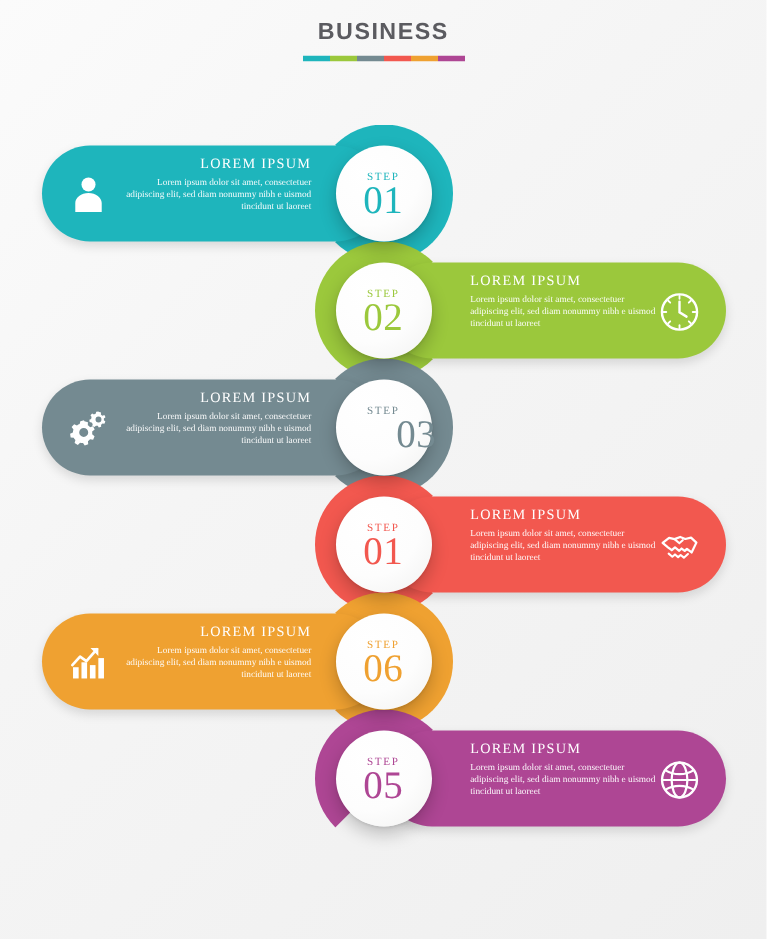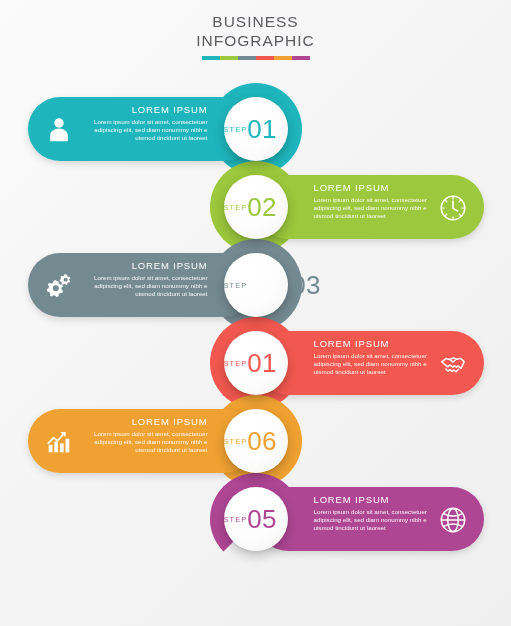--- a/index.html
+++ b/index.html
@@ -5,29 +5,29 @@
   html,body{margin:0;padding:0;}
   body{
     width:511px;height:626px;
     background:linear-gradient(135deg,#fbfbfb 0%,#f5f5f5 40%,#efefef 100%);
     font-family:"Liberation Sans", sans-serif;
     overflow:hidden;position:relative;
   }
   
   .header{position:absolute;left:0;top:12px;width:511px;text-align:center;}
   .header .line{
-    font-size:15.5px;letter-spacing:1.0px;color:#5b5b60;font-weight:400;line-height:19px;text-align:center;
+    font-size:15.5px;letter-spacing:1.0px;color:#5b5b60;font-weight:700;line-height:19px;text-align:center;
   }
   .rule{
     margin:6px auto 0;width:108px;height:4px;display:flex;overflow:hidden;
   }
   .rule i{flex:1;height:100%;display:block;}
 
   
-  .stage{position:absolute;left:0;top:0;width:511px;height:520px;}
+  .stage{position:absolute;left:0;top:0;width:511px;height:520px;font-family:Liberation Serif, serif;}
 
   .row{position:absolute;height:64px;}
 
   
   .bar{
     position:absolute;top:0;height:64px;border-radius:32px;
     box-shadow:0 3px 7px rgba(0,0,0,0.13);
   }
   
   .hook{
@@ -48,32 +48,31 @@
 
   
   .bicon{position:absolute;top:18px;width:30px;height:30px;color:#fff;}
   .bicon svg{width:100%;height:100%;display:block;fill:#ffffff;}
 
   
   .step{
     position:absolute;width:64px;height:64px;border-radius:50%;
     background:radial-gradient(circle at 34% 30%,#ffffff 0%,#fdfdfd 55%,#f1f1f0 100%);
     box-shadow:0 5px 11px rgba(0,0,0,0.22), 0 1px 2px rgba(0,0,0,0.08);
-    display:flex;flex-direction:row;align-items:center;
+    display:flex;flex-direction:column;align-items:center;justify-content:center;
     z-index:40;
   }
   .step .lbl{font-size:7.4px;letter-spacing:1.1px;line-height:9px;margin-bottom:0px;}
   .step .num{font-size:26px;line-height:23px;font-weight:400;letter-spacing:.4px;}
 </style>
 </head>
 <body>
 
 <div class="header">
   <div class="line">BUSINESS</div>
-  <div class="line">INFOGRAPHIC</div>
   <div class="rule">
     <i style="background: rgb(30, 181, 188);"></i>
     <i style="background: rgb(155, 200, 60);"></i>
     <i style="background: rgb(116, 138, 145);"></i>
     <i style="background: rgb(242, 88, 79);"></i>
     <i style="background: rgb(239, 161, 49);"></i>
     <i style="background: rgb(174, 70, 148);"></i>
   </div>
 </div>
 

